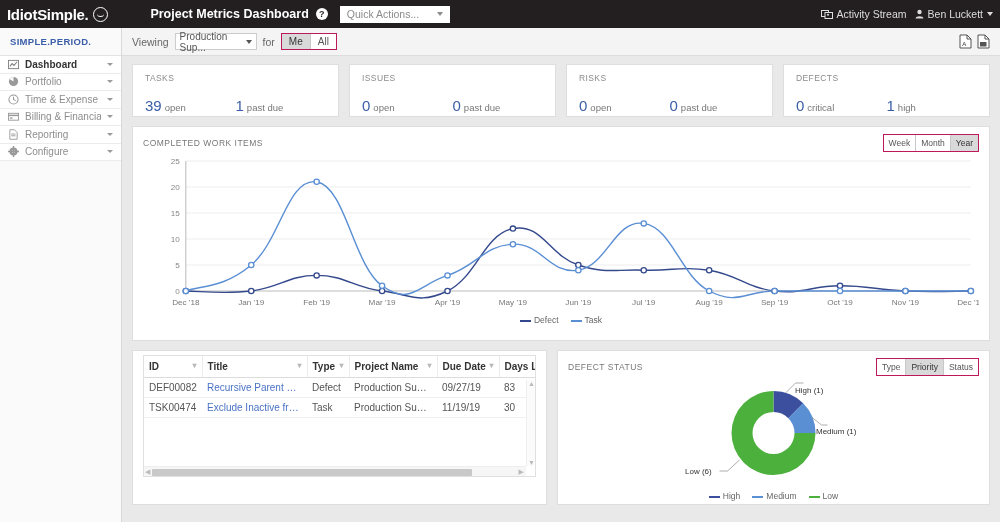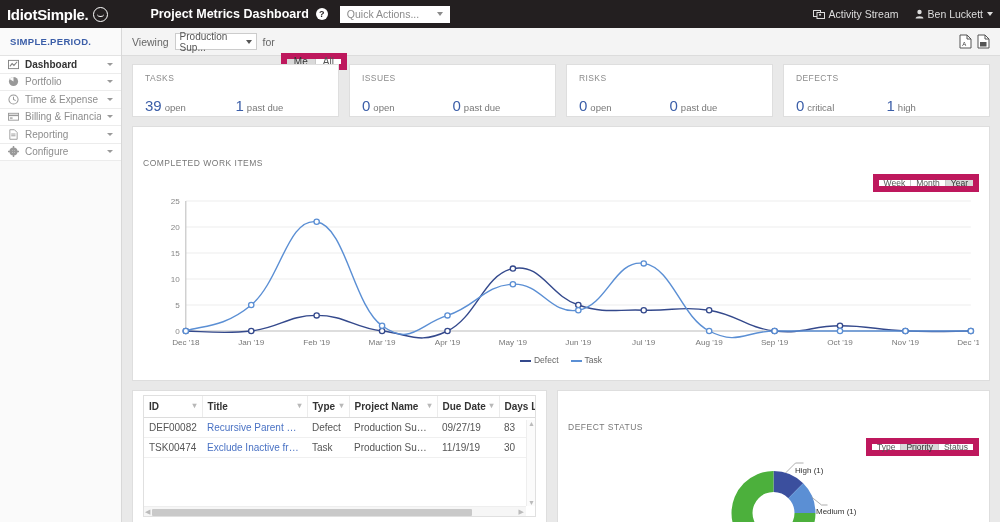--- a/index.html
+++ b/index.html
@@ -32,21 +32,21 @@
     width:12px;height:12px;border-radius:50%;background:#fff;color:#231f20;
     font-size:9px;font-weight:bold;display:inline-flex;align-items:center;
     justify-content:center; margin-left:7px; cursor:pointer;
   }
   .quick-actions{
     margin-left:12px; width:110px; height:17px; background:#fff; color:#8b8b8b;
     font-size:10.5px; display:flex; align-items:center; justify-content:space-between;
     padding:0 6px; border:1px solid #fff; cursor:pointer;
   }
   .caret{ width:0;height:0;border-left:3.5px solid transparent;border-right:3.5px solid transparent;border-top:4px solid currentColor;}
-  .topbar-right{ margin-left:auto; display:flex; align-items:center; gap:16px; font-size:10.5px; color:#ddd;}
+  .topbar-right{ margin-left:auto; display:flex; align-items:center; gap:8px; font-size:10.5px; color:#ddd;}
   .tb-item{ display:flex; align-items:center; gap:4px; cursor:pointer;}
   
   .layout{ display:flex; height:494px; }
   .sidebar{
     width:122px; background:#fafafa; border-right:1px solid #d8d8d8;
     flex:none;
   }
   .side-head{
     padding:8px 10px; font-size:9.5px; font-weight:bold; color:#3b5ea8;
     letter-spacing:.3px; border-bottom:1px solid #e3e3e3;
@@ -64,21 +64,21 @@
   .main{ flex:1; background:#e9e9e9; display:flex; flex-direction:column; }
   .subbar{
     height:28px; background:#f4f4f4; border-bottom:1px solid #dcdcdc;
     display:flex; align-items:center; padding:0 10px; gap:6px; font-size:10.5px; color:#666;
   }
   .select-box{
     background:#fff; border:1px solid #ccc; height:17px; width:82px;
     display:flex; align-items:center; justify-content:space-between;
     padding:0 4px; font-size:10px; color:#555; cursor:pointer;
   }
-  .seg{ display:flex; border:6px solid #be185d; height:17px;margin-top:40px; }
+  .seg{ display:flex; border:1px solid #be185d; height:17px; }
   .seg div{
     padding:0 7px; display:flex;align-items:center; background:#fff;
     font-size:10px; color:#555; cursor:pointer; border-right:1px solid #c8c8c8;
   }
   .seg div:last-child{border-right:none;}
   .seg div.on{ background:#d9d9d9; color:#333;}
   .subbar-right{ margin-left:auto; display:flex; gap:5px;}
   .doc-ico{ width:13px;height:15px; cursor:pointer;}
   .content{ flex:1; padding:8px 10px; overflow:hidden;}
   

